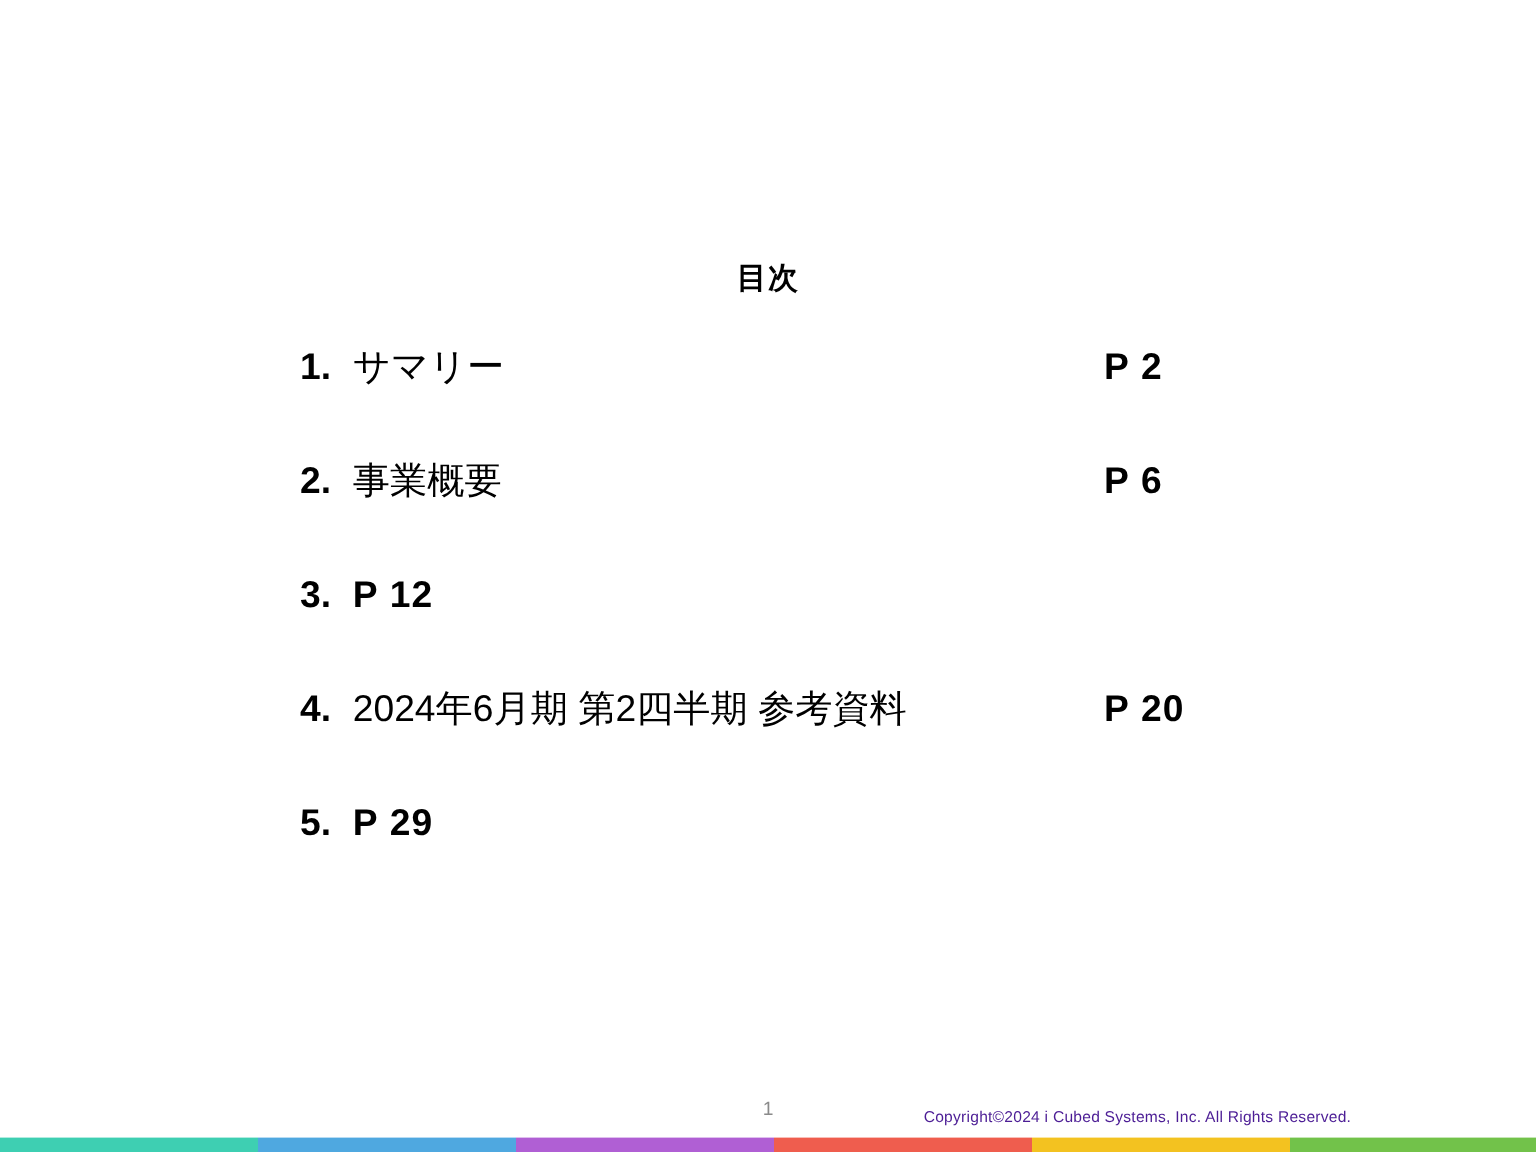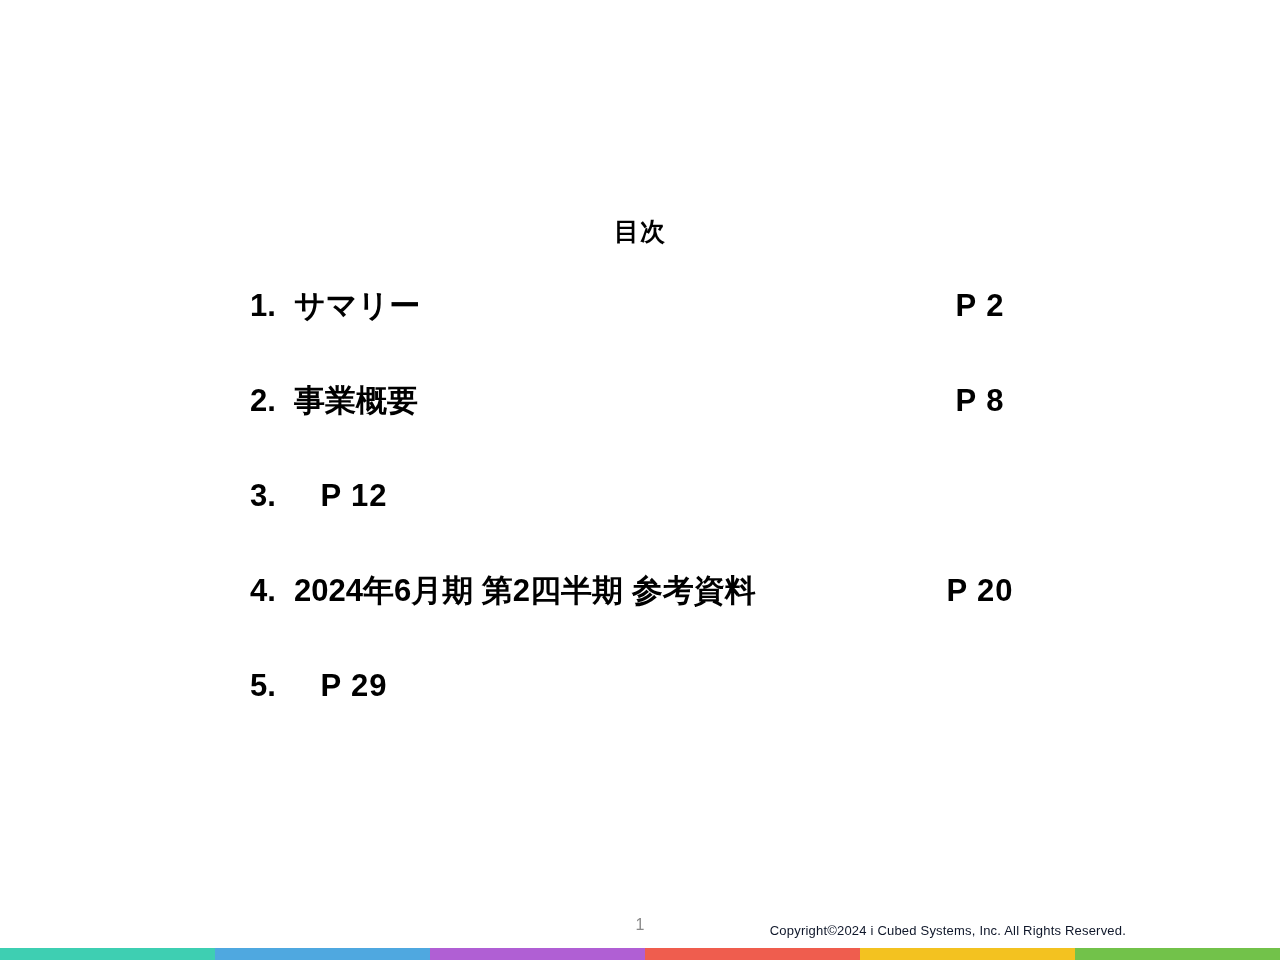--- a/index.html
+++ b/index.html
@@ -47,49 +47,49 @@
     width: 44px;
     flex: 0 0 44px;
     font-size: 31px;
     font-weight: bold;
     color: #000000;
     line-height: 1;
   }
   .toc-label {
     flex: 1 1 auto;
     font-size: 31px;
-    font-weight: bold;
+    font-weight: normal;
     color: #000000;
     line-height: 1;
     white-space: nowrap;
   }
   .toc-page {
     flex: 0 0 120px;
-    text-align: center;
+    text-align: left;
     font-size: 31px;
     font-weight: bold;
     color: #000000;
     line-height: 1;
     letter-spacing: 1px;
   }
   .page-number {
     position: absolute;
     top: 916px;
     left: 0;
     width: 1280px;
     text-align: center;
     font-size: 16px;
     color: #8a8a8a;
   }
   .copyright {
     position: absolute;
     top: 923px;
     right: 18px;
     font-size: 13px;
-    color: #0f172a;
+    color: #4c1d95;
     letter-spacing: 0.2px;
   }
   .bottom-bar {
     position: absolute;
     left: 0;
     bottom: 0;
     width: 1280px;
     height: 12px;
     display: flex;
   }
@@ -106,21 +106,21 @@
 
     <div class="toc-row">
       <span class="toc-num">1.</span>
       <span class="toc-label">サマリー</span>
       <span class="toc-page">P 2</span>
     </div>
 
     <div class="toc-row">
       <span class="toc-num">2.</span>
       <span class="toc-label">事業概要</span>
-      <span class="toc-page">P 8</span>
+      <span class="toc-page">P 6</span>
     </div>
 
     <div class="toc-row">
       <span class="toc-num">3.</span>
       <span class="toc-page">P 12</span>
     </div>
 
     <div class="toc-row">
       <span class="toc-num">4.</span>
       <span class="toc-label">2024年6月期 第2四半期 参考資料</span>

